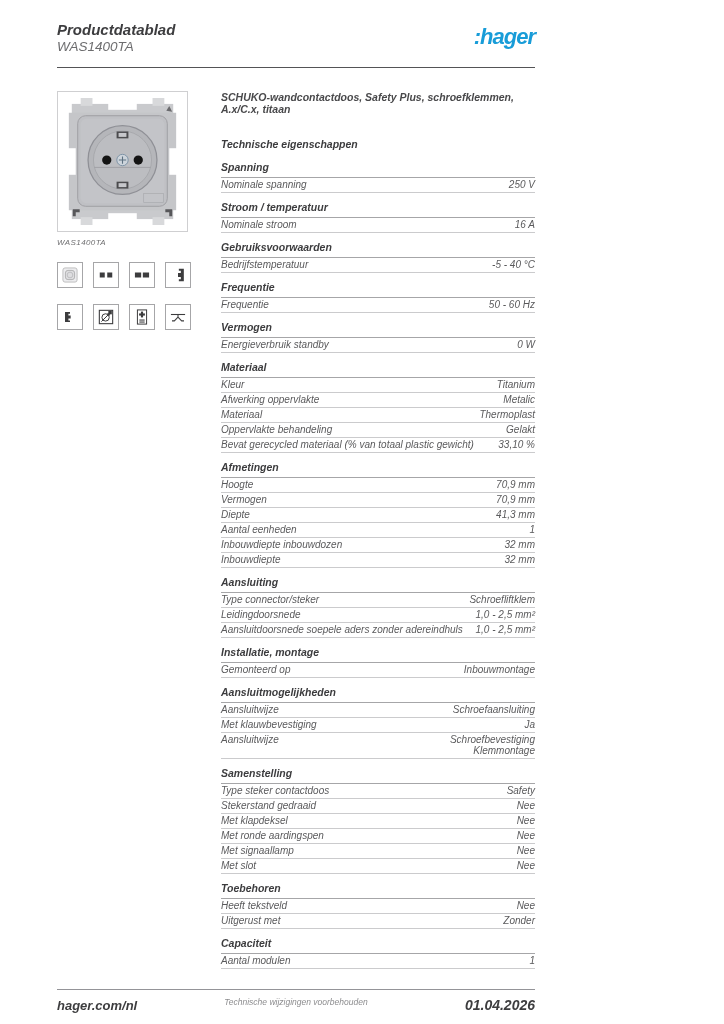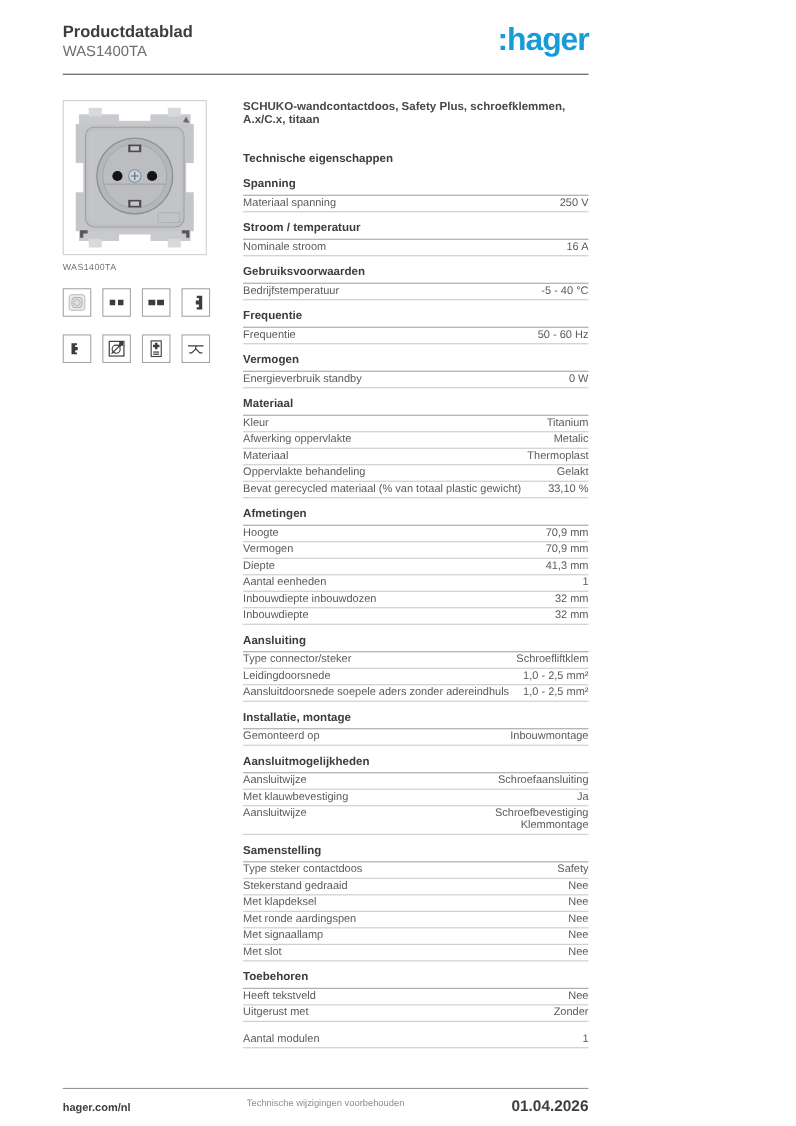--- a/index.html
+++ b/index.html
@@ -1,24 +1,24 @@
 <!DOCTYPE html>
 <html><head>
 <meta charset="utf-8">
 <style>
   * { margin:0; padding:0; box-sizing:border-box; }
   html,body { background:#ffffff; }
   body { font-family:"Liberation Sans", sans-serif; width:724px; height:1024px; position:relative; overflow:hidden; }
-  .page { position:relative; width:592px; height:1024px; padding:21px 57px 0 57px; background:#fff; }
+  .page { position:relative; width:592px; height:1024px; padding:21px 57px 0 57px; background:#fff;font-style:italic; }
 
   
   .header { display:flex; justify-content:space-between; align-items:flex-start; }
   .doc-title { font-size:15px; font-weight:bold; color:#3d3d3f; line-height:17px; }
   .doc-subtitle { font-size:13.5px; color:#6d6d6f; line-height:16px; margin-top:1px; }
-  .logo { font-size:29px; font-weight:bold; letter-spacing:-1px; line-height:27px; margin-top:2px; }
+  .logo { font-size:22px; font-weight:bold; letter-spacing:-1px; line-height:27px; margin-top:2px; }
   .header-rule { border-bottom:1.5px solid #55555  7; border-bottom:1.5px solid #545456; margin-top:12px; }
 
   
   .main { display:flex; margin-top:23px; }
   .left-col { width:131px; flex:0 0 131px; }
   .right-col { flex:1; margin-left:33px; }
 
   .product-image-box { width:131px; height:141px; border:1px solid #cfcfd1; background:#fff; display:flex; align-items:center; justify-content:center; }
   .image-caption { margin-top:6px; font-size:8px; letter-spacing:0.4px; color:#6f6f71; }
 
@@ -31,21 +31,21 @@
   .tech-heading { font-size:10.5px; font-weight:bold; color:#3c3c3e; line-height:12px; margin-top:23px; }
   .sections { margin-top:12px; }
   .section { margin-bottom:9px; }
   .section-title { font-size:10.5px; font-weight:bold; color:#3c3c3e; line-height:11px; padding-bottom:4px; border-bottom:1px solid #a6a6a8; }
   .spec-row { display:flex; justify-content:space-between; align-items:flex-start; padding:2px 0 1.5px 0; border-bottom:1px solid #cbcbcd; }
   .spec-label { font-size:10px; color:#5a5a5c; line-height:10.5px; padding-right:12px; }
   .spec-value { font-size:10px; color:#5a5a5c; line-height:10.5px; text-align:right; white-space:pre-line; flex-shrink:0; }
 
   
   .footer { position:absolute; left:57px; right:57px; top:989px; border-top:1px solid #95959  9; border-top:1px solid #949498; padding-top:7px; display:flex; justify-content:space-between; align-items:baseline; }
-  .footer-left { font-size:10px; font-weight:bold; color:#3d3d3f; }
+  .footer-left { font-size:13px; font-weight:bold; color:#3d3d3f; }
   .footer-center { font-size:8.5px; color:#8d8d8f; position:absolute; left:0; right:0; text-align:center; top:7px; }
   .footer-right { font-size:14px; font-weight:bold; color:#3d3d3f; }
 </style>
 </head>
 <body>
 
 <div class="page">
 
   <div class="header">
     <div>
@@ -158,21 +158,21 @@
     </div>
 
     <div class="right-col">
       <div class="description">SCHUKO-wandcontactdoos, Safety Plus, schroefklemmen, A.x/C.x, titaan</div>
       <div class="tech-heading">Technische eigenschappen</div>
       <div class="sections">
   <div class="section">
     <div class="section-title">Spanning</div>
     <div>
   <div class="spec-row">
-    <div class="spec-label">Materiaal spanning</div>
+    <div class="spec-label">Nominale spanning</div>
     <div class="spec-value">250 V</div>
   </div>
 </div>
   </div>
 
   <div class="section">
     <div class="section-title">Stroom / temperatuur</div>
     <div>
   <div class="spec-row">
     <div class="spec-label">Nominale stroom</div>
@@ -372,20 +372,21 @@
   </div>
 
   <div class="spec-row">
     <div class="spec-label">Uitgerust met</div>
     <div class="spec-value">Zonder</div>
   </div>
 </div>
   </div>
 
   <div class="section">
+    <div class="section-title">Capaciteit</div>
     <div>
   <div class="spec-row">
     <div class="spec-label">Aantal modulen</div>
     <div class="spec-value">1</div>
   </div>
 </div>
   </div>
 </div>
     </div>
 

